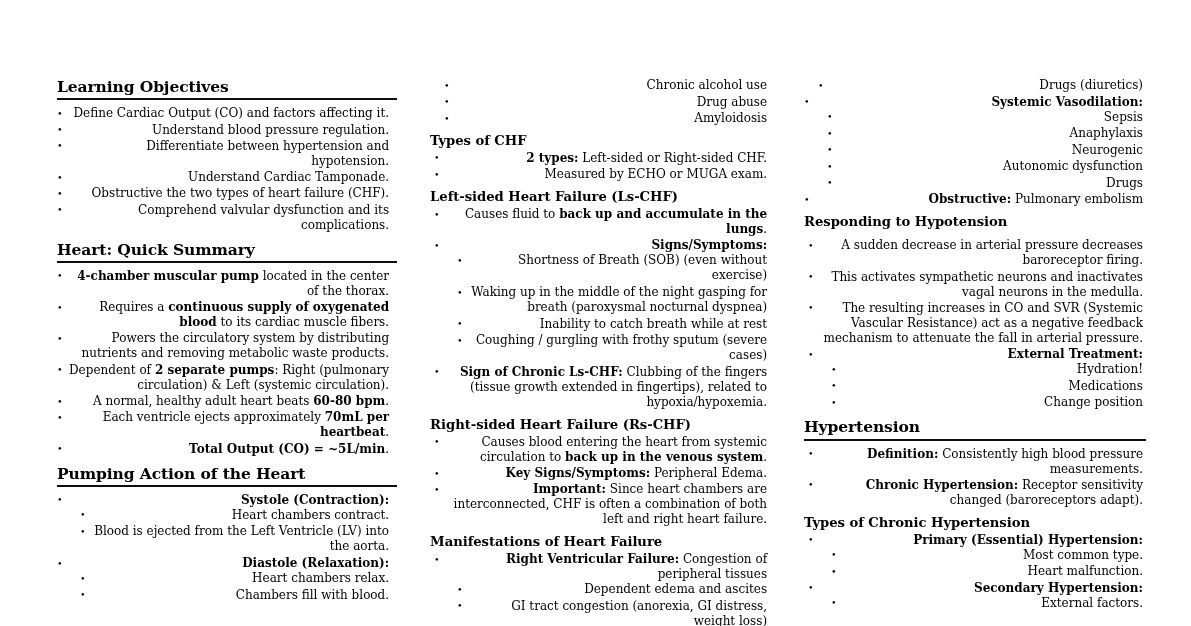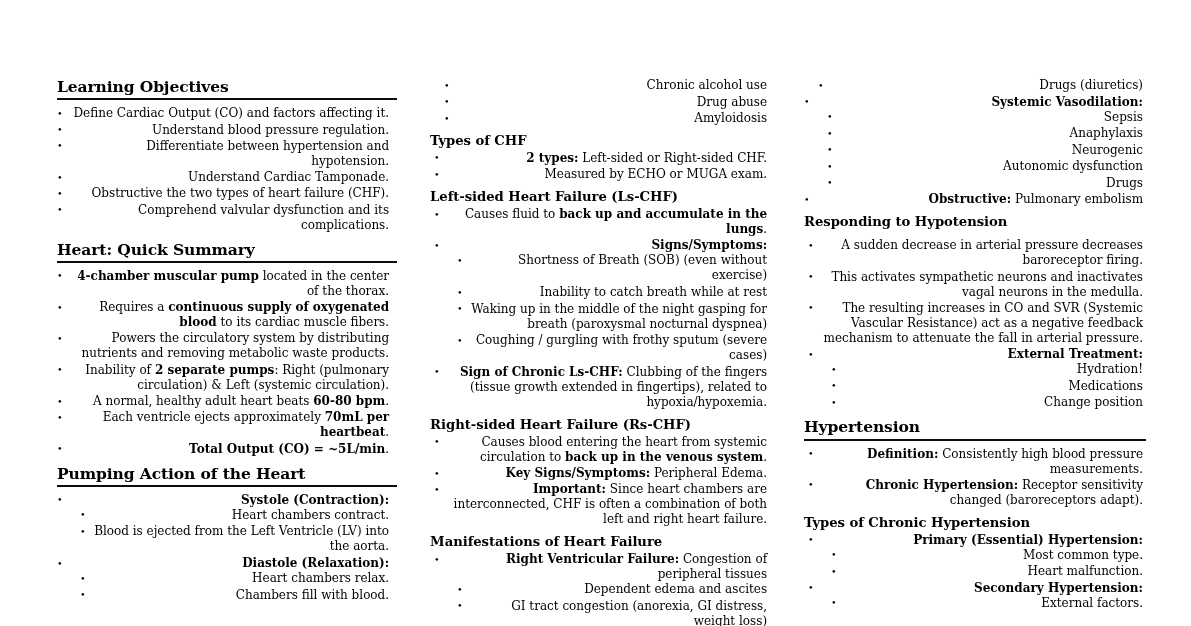--- a/index.html
+++ b/index.html
@@ -116,21 +116,21 @@
         </ul>
       </div>
 
       <div class="block gap-top">
         <h1 class="sec-title">Heart: Quick Summary</h1>
         <hr class="rule">
         <ul>
           <li><b>4-chamber muscular pump</b><span> located in the center of the thorax.</span></li>
           <li><span>Requires a </span><b>continuous supply of oxygenated blood</b><span> to its cardiac muscle fibers.</span></li>
           <li>Powers the circulatory system by distributing nutrients and removing metabolic waste products.</li>
-          <li><span>Inability of </span><b>2 separate pumps</b><span>: Right (pulmonary circulation) &amp; Left (systemic circulation).</span></li>
+          <li><span>Dependent of </span><b>2 separate pumps</b><span>: Right (pulmonary circulation) &amp; Left (systemic circulation).</span></li>
           <li><span>A normal, healthy adult heart beats </span><b>60-80 bpm</b><span>.</span></li>
           <li><span>Each ventricle ejects approximately </span><b>70mL per heartbeat</b><span>.</span></li>
           <li><b>Total Output (CO) = ~5L/min</b><span>.</span></li>
         </ul>
       </div>
 
       <div class="block gap-top">
         <h1 class="sec-title">Pumping Action of the Heart</h1>
         <hr class="rule">
         <ul>
@@ -169,22 +169,22 @@
         </ul>
       </div>
 
       <div class="block">
         <h2 class="sub-title">Left-sided Heart Failure (Ls-CHF)</h2>
         <ul style="margin-left:4px;">
           <li><span>Causes fluid to </span><b>back up and accumulate in the lungs</b><span>.</span></li>
           <li><b>Signs/Symptoms:</b>
             <ul class="lvl2">
               <li>Shortness of Breath (SOB) (even without exercise)</li>
+              <li>Waking up in the middle of the night gasping for breath (paroxysmal nocturnal dyspnea)</li>
               <li>Inability to catch breath while at rest</li>
-              <li>Waking up in the middle of the night gasping for breath (paroxysmal nocturnal dyspnea)</li>
               <li>Coughing / gurgling with frothy sputum (severe cases)</li>
             </ul>
           </li>
           <li><b>Sign of Chronic Ls-CHF:</b><span> Clubbing of the fingers (tissue growth extended in fingertips), related to hypoxia/hypoxemia.</span></li>
         </ul>
       </div>
 
       <div class="block">
         <h2 class="sub-title">Right-sided Heart Failure (Rs-CHF)</h2>
         <ul style="margin-left:4px;">

